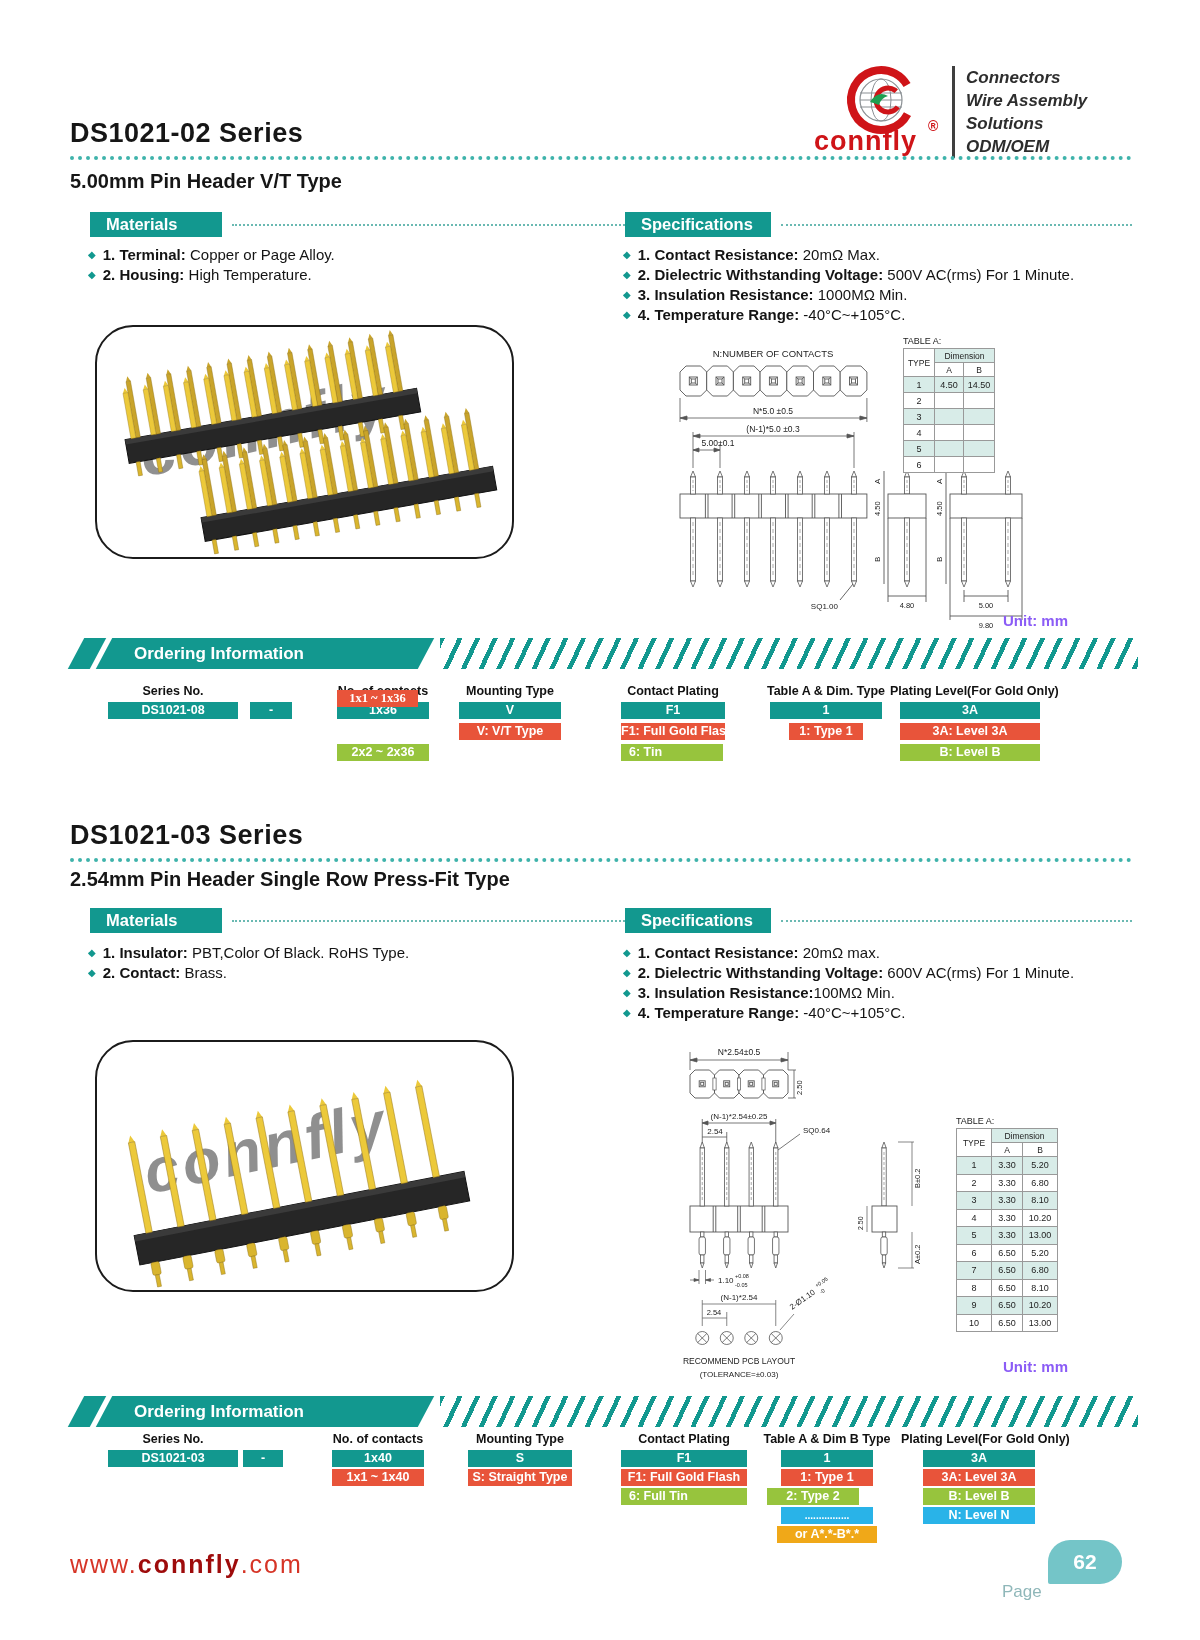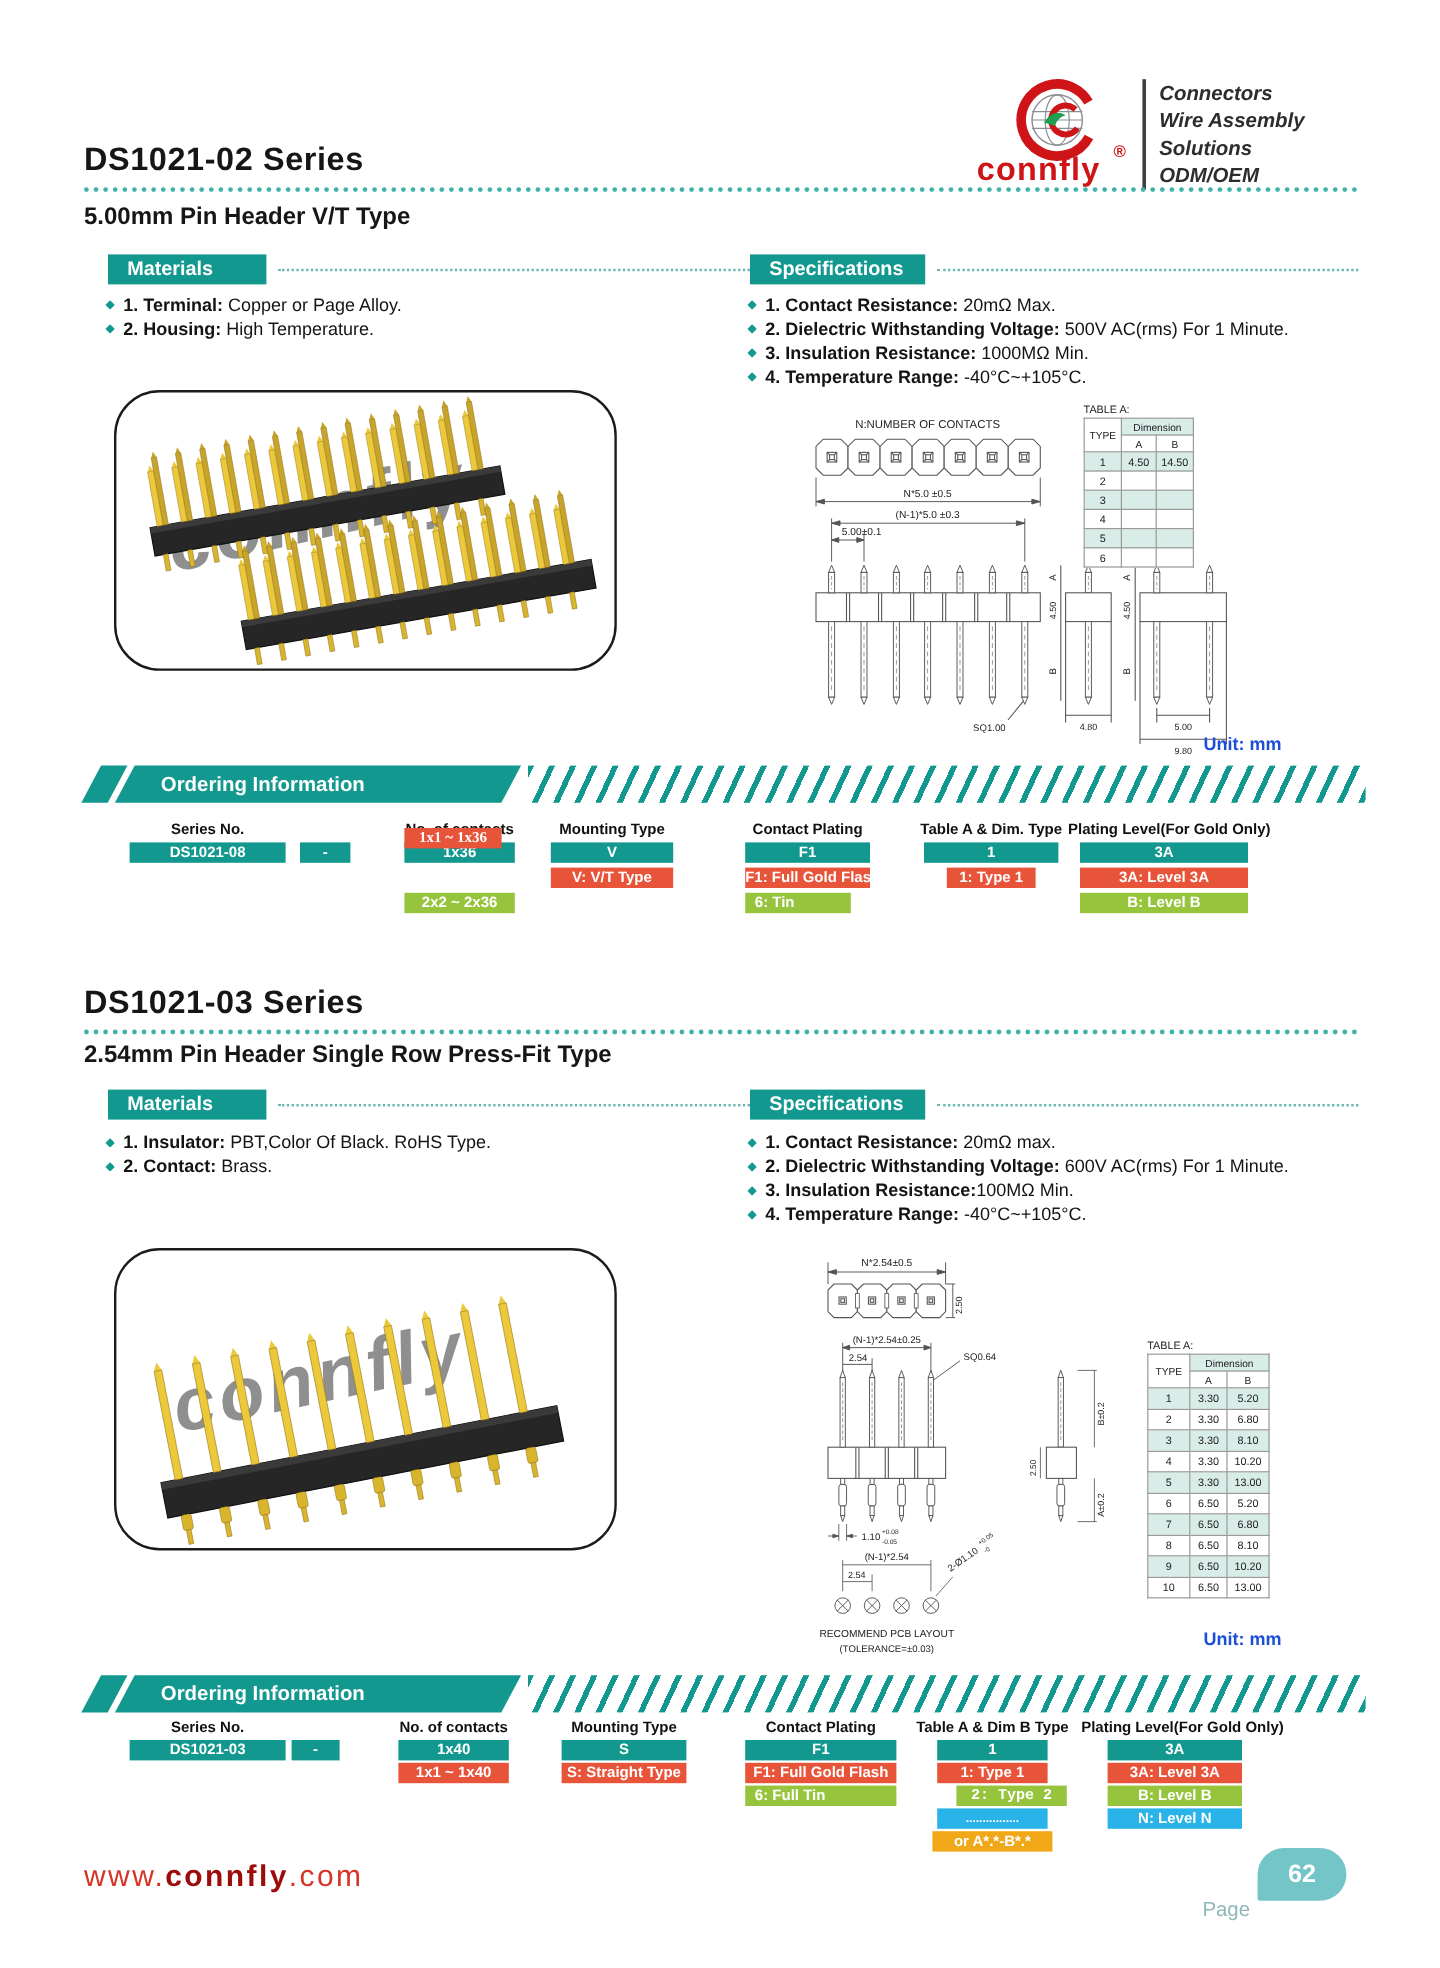--- a/index.html
+++ b/index.html
@@ -8,21 +8,21 @@
   .abs{position:absolute;}
   .series-title{font-size:27px;font-weight:bold;color:#161616;letter-spacing:0.5px;}
   .subtitle{font-size:20px;font-weight:bold;color:#161616;}
   .dots{border-top:4px dotted #3fb3ab;height:0;}
   .band{height:25px;background:#12988f;color:#fff;font-size:16.5px;font-weight:bold;line-height:25px;padding:0 0 0 16px;box-sizing:border-box;}
   .trail{border-top:2px dotted #6ab9b2;height:0;}
   .bullet{font-size:15px;color:#141414;white-space:nowrap;}
   .bullet b{font-weight:bold;}
   .dia{color:#12988f;font-size:10px;margin-right:7px;vertical-align:2px;}
   .photo{border:2px solid #1b1b1b;border-radius:38px;background:#fff;overflow:hidden;}
-  .unit{font-size:15px;font-weight:bold;color:#1d4ed8;text-align:right;}
+  .unit{font-size:15px;font-weight:bold;color:#8b5cf6;text-align:right;}
   .banner-chip{width:22px;height:31px;background:#12988f;transform:skewX(-28deg);}
   .banner-main{height:31px;background:#12988f;transform:skewX(-28deg);}
   .banner-main span{display:block;transform:skewX(28deg);color:#fff;font-size:17px;font-weight:bold;line-height:31px;padding-left:30px;white-space:nowrap;}
   .hatch{height:31px;background:repeating-linear-gradient(115deg,#12988f 0 4.5px,transparent 4.5px 16px);}
   .ohead{font-size:12.5px;font-weight:bold;text-align:center;white-space:nowrap;color:#111;}
   .obox{height:17px;line-height:17px;text-align:center;color:#fff;font-weight:bold;font-size:12.5px;white-space:nowrap;}
   .bg-teal{background:#12988f;}
   .bg-red{background:#e8543a;}
   .bg-green{background:#97c43d;}
   .bg-blue{background:#29b3e8;}
@@ -323,21 +323,21 @@
 
   <div class="abs obox bg-teal" style="left:108px;top:702px;width:130px;">DS1021-08</div>
   <div class="abs obox bg-teal" style="left:250px;top:702px;width:42px;">-</div>
   <div class="abs obox bg-teal" style="left:337px;top:702px;width:92px;">1x36</div>
   <div class="abs obox bg-red" style="left:337px;top:690px;width:81px;font-family:Liberation Serif, serif;">1x1 ~ 1x36</div>
   <div class="abs obox bg-green" style="left:337px;top:744px;width:92px;">2x2 ~ 2x36</div>
   <div class="abs obox bg-teal" style="left:459px;top:702px;width:102px;">V</div>
   <div class="abs obox bg-red" style="left:459px;top:723px;width:102px;">V: V/T Type</div>
   <div class="abs obox bg-teal" style="left:621px;top:702px;width:104px;">F1</div>
   <div class="abs obox bg-red" style="left:621px;top:723px;width:104px;">F1: Full Gold Flash</div>
-  <div class="abs obox bg-green" style="left:621px;top:744px;width:88px;text-align:left;padding-left:8px;box-sizing:border-box;">6: Tin</div>
+  <div class="abs obox bg-green" style="left:621px;top:744px;width:102px;text-align:left;padding-left:8px;box-sizing:border-box;">6: Tin</div>
   <div class="abs obox bg-teal" style="left:770px;top:702px;width:112px;">1</div>
   <div class="abs obox bg-red" style="left:789px;top:723px;width:74px;">1: Type 1</div>
   <div class="abs obox bg-teal" style="left:900px;top:702px;width:140px;">3A</div>
   <div class="abs obox bg-red" style="left:900px;top:723px;width:140px;">3A: Level 3A</div>
   <div class="abs obox bg-green" style="left:900px;top:744px;width:140px;">B: Level B</div>
 
   <div class="abs series-title" style="left:70px;top:820px;">DS1021-03 Series</div>
   <div class="abs dots" style="left:70px;top:858px;width:1062px;"></div>
   <div class="abs subtitle" style="left:70px;top:868px;">2.54mm Pin Header Single Row Press-Fit Type</div>
 
@@ -602,21 +602,21 @@
   <div class="abs obox bg-teal" style="left:243px;top:1450px;width:40px;">-</div>
   <div class="abs obox bg-teal" style="left:332px;top:1450px;width:92px;">1x40</div>
   <div class="abs obox bg-red" style="left:332px;top:1469px;width:92px;">1x1 ~ 1x40</div>
   <div class="abs obox bg-teal" style="left:468px;top:1450px;width:104px;">S</div>
   <div class="abs obox bg-red" style="left:468px;top:1469px;width:104px;">S: Straight Type</div>
   <div class="abs obox bg-teal" style="left:621px;top:1450px;width:126px;">F1</div>
   <div class="abs obox bg-red" style="left:621px;top:1469px;width:126px;">F1: Full Gold Flash</div>
   <div class="abs obox bg-green" style="left:621px;top:1488px;width:126px;text-align:left;padding-left:8px;box-sizing:border-box;">6: Full Tin</div>
   <div class="abs obox bg-teal" style="left:781px;top:1450px;width:92px;">1</div>
   <div class="abs obox bg-red" style="left:781px;top:1469px;width:92px;">1: Type 1</div>
-  <div class="abs obox bg-green" style="left:797px;top:1488px;width:92px;font-family:Liberation Mono, monospace;">2: Type 2</div>
+  <div class="abs obox bg-green" style="left:767px;top:1488px;width:92px;">2: Type 2</div>
   <div class="abs obox bg-blue" style="left:781px;top:1507px;width:92px;font-size:10px;">................</div>
   <div class="abs obox bg-orange" style="left:777px;top:1526px;width:100px;">or A*.*-B*.*</div>
   <div class="abs obox bg-teal" style="left:923px;top:1450px;width:112px;">3A</div>
   <div class="abs obox bg-red" style="left:923px;top:1469px;width:112px;">3A: Level 3A</div>
   <div class="abs obox bg-green" style="left:923px;top:1488px;width:112px;">B: Level B</div>
   <div class="abs obox bg-blue" style="left:923px;top:1507px;width:112px;">N: Level N</div>
 
   <div class="abs footer-url" style="left:70px;top:1550px;">
     <span class="fu1">www.</span><span class="fu2">connfly</span><span class="fu1">.com</span>
   </div>

